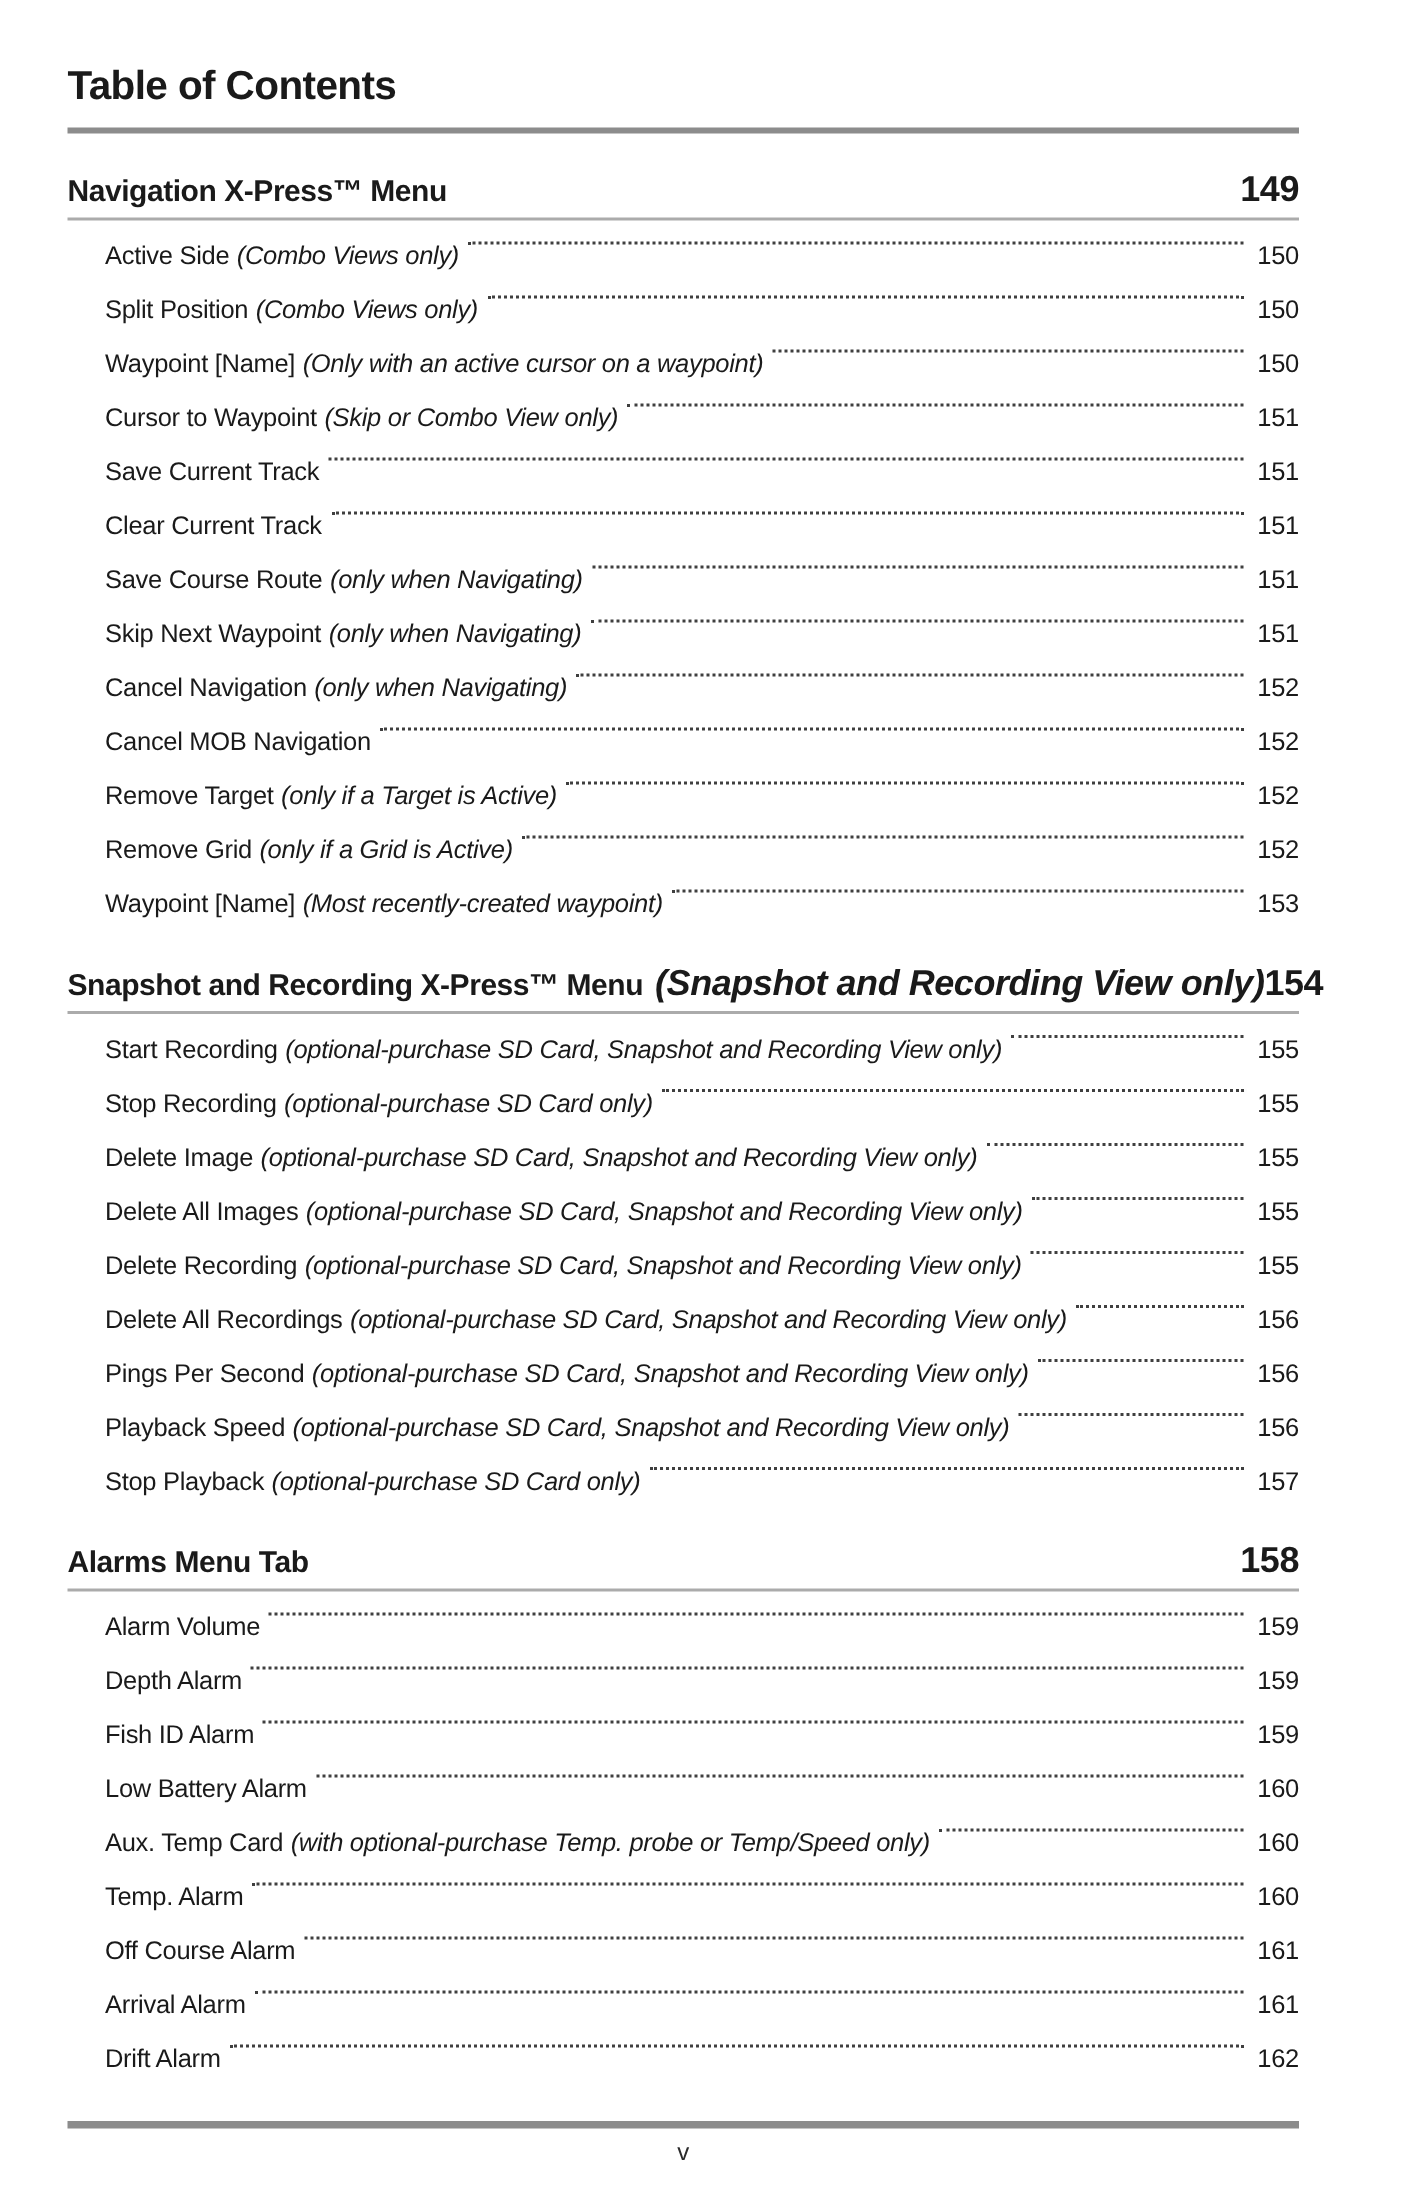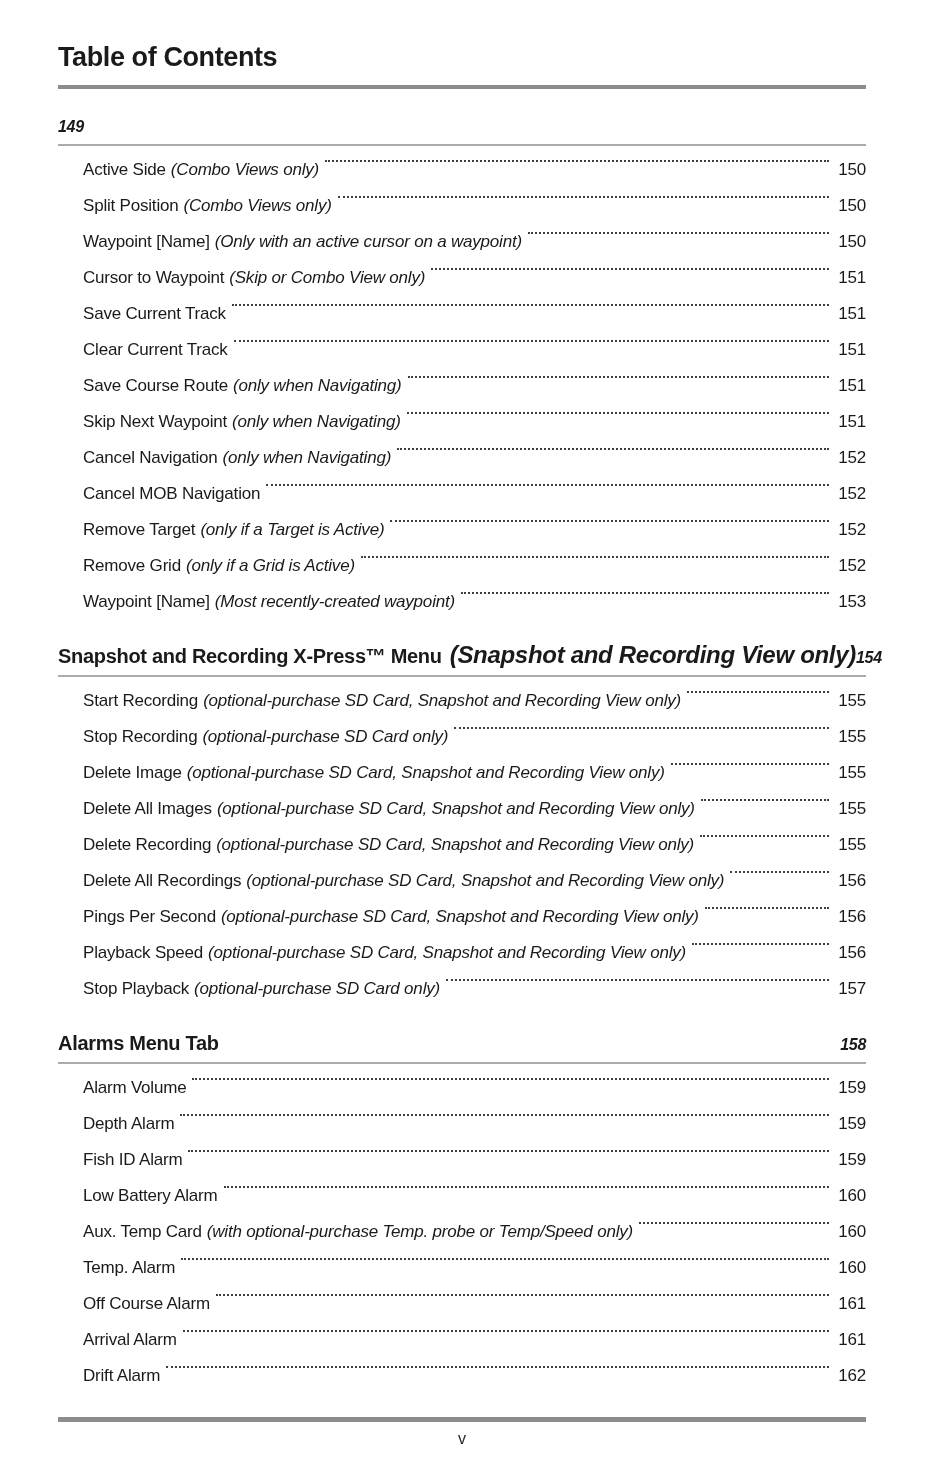--- a/index.html
+++ b/index.html
@@ -4,21 +4,21 @@
 <style>
   * { margin: 0; padding: 0; box-sizing: border-box; }
   html, body { width: 940px; height: 1464px; background: #ffffff; overflow: hidden; }
   body {
     font-family: "Liberation Sans", "DejaVu Sans", sans-serif;
     color: #1a1a1a;
   }
   .page {
     width: 940px;
     height: 1464px;
-    padding: 42px 74px 30px 58px;
+    padding: 42px 74px 30px 45px;
     display: flex;
     flex-direction: column;
   }
   
   .page-title {
     font-size: 27px;
     font-weight: 700;
     letter-spacing: -0.4px;
     line-height: 31px;
     margin-bottom: 12px;
@@ -37,21 +37,21 @@
     border-bottom: 2px solid #ababab;
     padding-bottom: 5px;
     font-weight: 700;
     font-size: 20px;
     letter-spacing: -0.3px;
     line-height: 24px;
   }
   .section-title-wrap { white-space: nowrap; }
   .section-note { font-style: italic; font-size: 24px; }
   .section-note:not(:empty) { margin-left: 8px; }
-  .section-page { font-size: 16px; font-style: italic; }
+  .section-page { font-size: 24px; }
   
   .entries { margin-top: 6px; margin-left: 25px; }
   .toc-row {
     display: flex;
     align-items: flex-start;
     padding: 8px 0;
     font-size: 17px;
     letter-spacing: -0.2px;
     line-height: 20px;
   }
@@ -88,20 +88,21 @@
 <div class="page">
 
   <header>
     <h1 class="page-title">Table of Contents</h1>
     <div class="thick-rule"></div>
   </header>
 
   <div id="sections">
       <section class="toc-section">
     <div class="section-header">
+      <span class="section-title-wrap"><span class="section-title">Navigation X-Press™ Menu</span><span class="section-note"></span></span>
       <span class="section-page">149</span>
     </div>
     <div class="entries">
           <div class="toc-row">
             <span class="entry-label">Active Side</span>
             <span class="entry-note">(Combo Views only)</span>
             <span class="leader"></span>
             <span class="entry-page">150</span>
           </div>
           <div class="toc-row">

